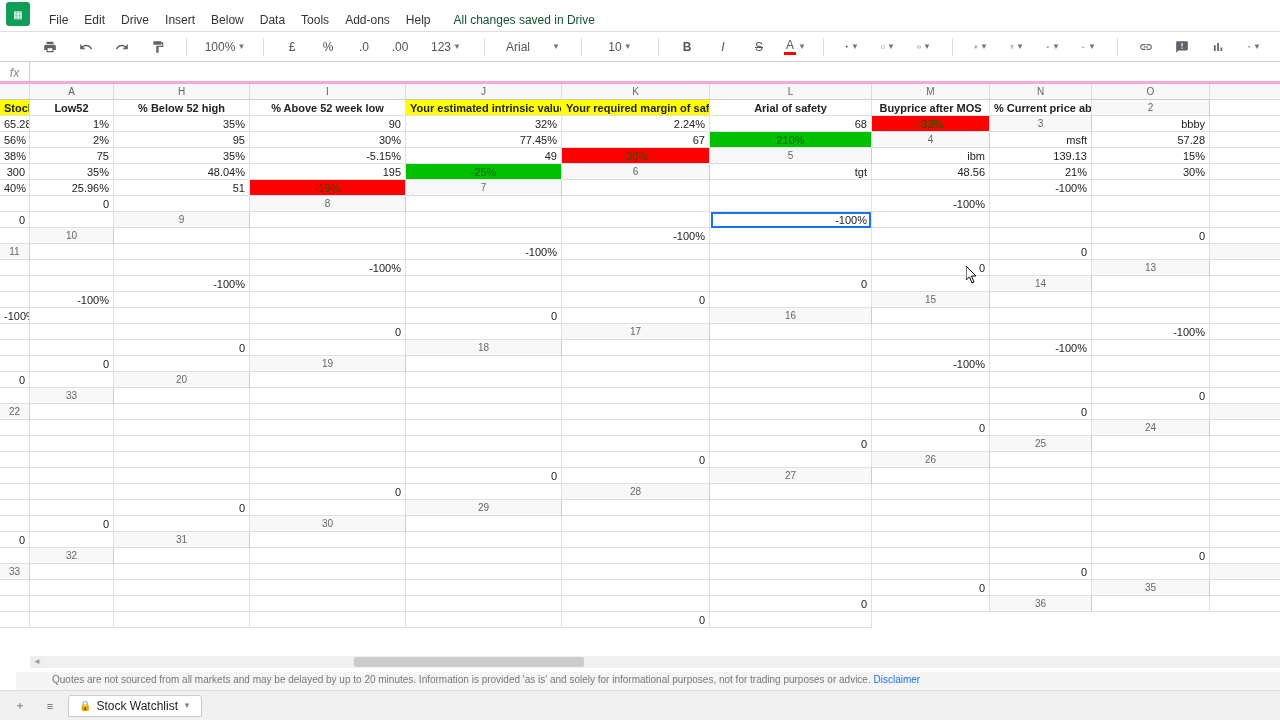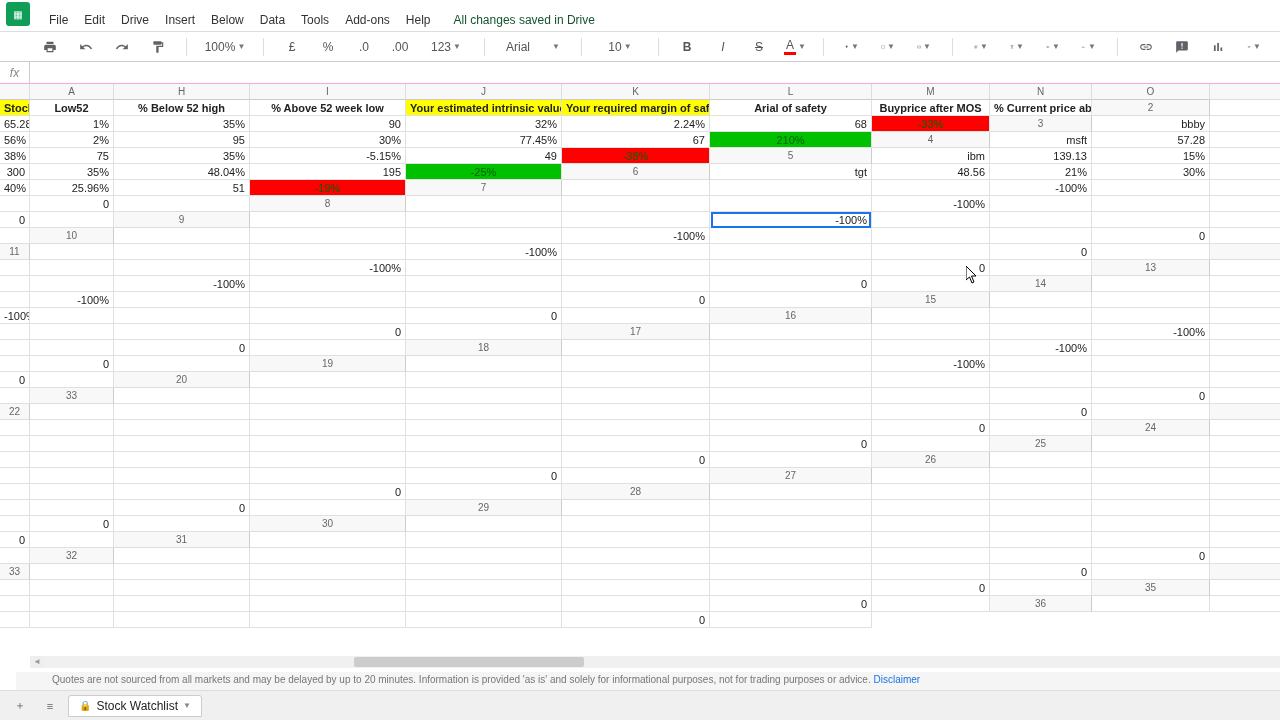--- a/index.html
+++ b/index.html
@@ -11,21 +11,21 @@
 .menubar .menuitem { padding: 3px 7px; cursor: pointer; font-size: 12px; color: #333; }
 .menubar .status { margin-left: 14px; color: #14532d; font-size: 12px; }
 
 .toolbar { display: flex; align-items: center; height: 30px; padding: 0 8px 0 40px; gap: 16px; border-bottom: 1px solid #ccc; }
 .tool { min-width: 20px; height: 22px; display:flex; align-items:center; justify-content:center; cursor:pointer; color:#555; font-size:12px; padding:0 3px; }
 .tool.wide { min-width: 40px; }
 .tool.sep { border-left: 1px solid #ddd; margin: 0 2px; min-width:1px; padding:0; height:18px; }
 .tool svg { width: 14px; height: 14px; fill: #5f6368; }
 .tool .caret { font-size: 8px; color:#777; margin-left:2px; }
 
-.fx-bar { display: flex; align-items: center; height: 22px; border-bottom: 1px solid #f9a8d4; }
+.fx-bar { display: flex; align-items: center; height: 22px; border-bottom: 3px solid #f9a8d4; }
 .fx-bar .fx { width: 30px; text-align:center; color:#888; font-style: italic; border-right: 1px solid #ccc; height:100%; line-height:22px; font-size:12px; }
 .fx-bar .fx-input { flex:1; height:100%; border:none; padding:0 6px; }
 
 .sheet-container { position: relative; height: 584px; overflow: hidden; }
 .grid { display: grid; grid-template-columns: 30px 84px 136px 156px 156px 148px 162px 118px 102px 118px 176px; font-size: 11px; }
 .colhdr { background: #f8f8f8; border-right: 1px solid #ddd; border-bottom: 1px solid #ccc; height: 16px; text-align:center; color:#666; font-size: 10px; line-height:16px; }
 .rowhdr { background: #f8f8f8; border-right: 1px solid #ccc; border-bottom: 1px solid #ddd; height: 16px; text-align:center; color:#666; font-size: 10px; line-height:16px; }
 .cell { border-right: 1px solid #e0e0e0; border-bottom: 1px solid #e0e0e0; height: 16px; line-height:16px; padding: 0 4px; overflow:hidden; white-space:nowrap; }
 .hdr-cell { font-weight: bold; text-align:center; }
 .hdr-yellow { background: #ffff00; }

